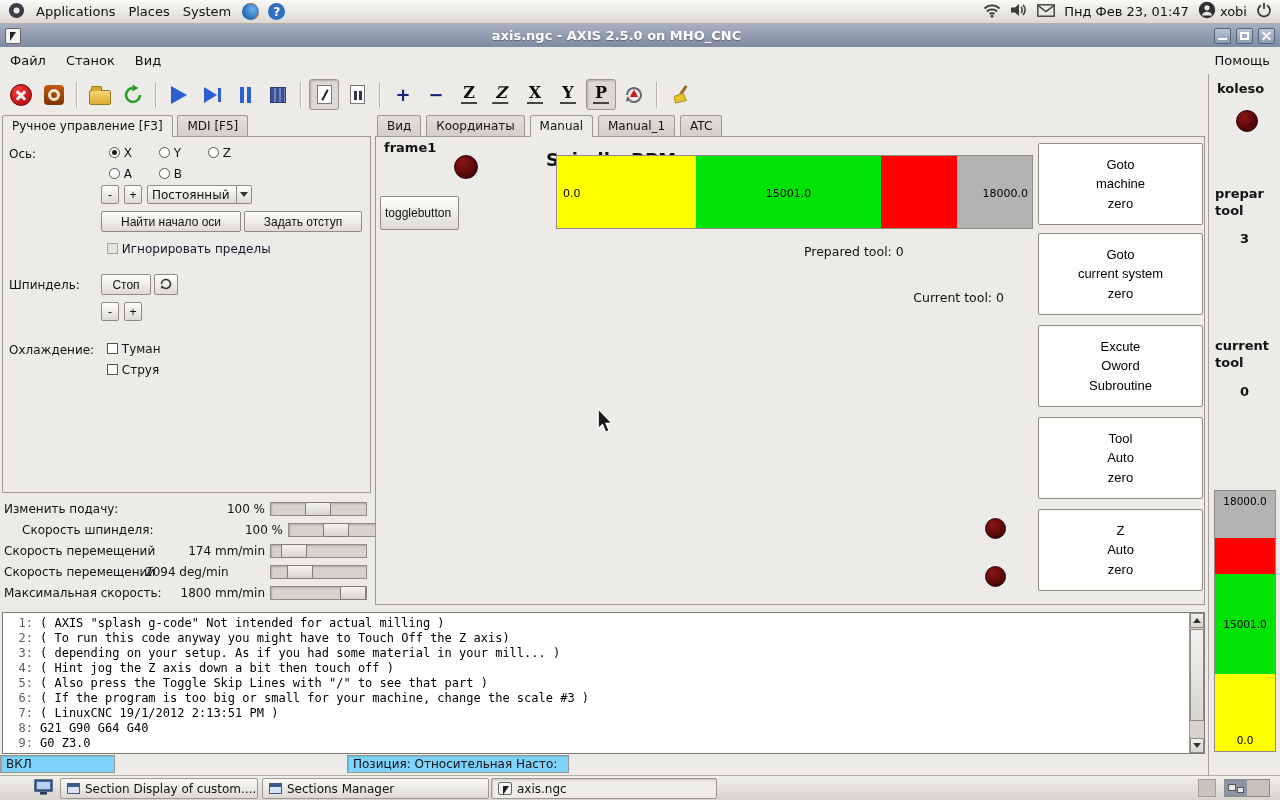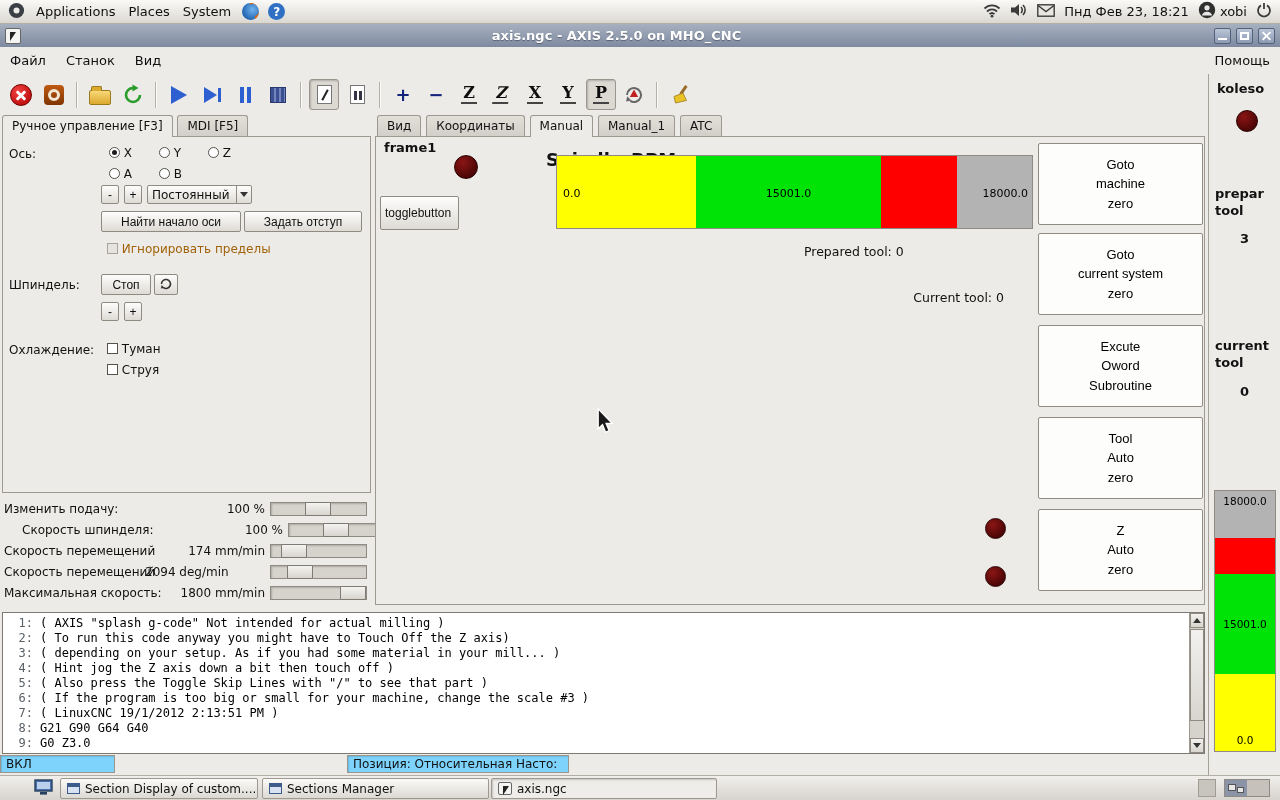--- a/index.html
+++ b/index.html
@@ -65,21 +65,21 @@
 
 .tab{display:inline-block;border:1px solid #9d9991;border-bottom:none;padding:3px 9px 3px;background:linear-gradient(#e3e0da,#d2cfc8);font-size:12px;border-radius:3px 3px 0 0;margin-right:1px}
 .tab.active{background:#ecebe8;padding-bottom:4px;position:relative;z-index:2}
 .frame{position:absolute;border:1px solid #9d9991;background:#ecebe8}
 .btn{border:1px solid #8f8b83;background:linear-gradient(#fdfdfc,#dedbd5);border-radius:2px;font-size:12px;text-align:center;color:#111}
 .radio{width:11px;height:11px;border-radius:50%;border:1px solid #55524c;background:#fff;display:inline-block;position:relative;vertical-align:-1px}
 .radio.sel::after{content:"";position:absolute;left:2px;top:2px;width:5px;height:5px;border-radius:50%;background:#1c1c1c}
 .checkbox{width:11px;height:11px;border:1px solid #55524c;background:#fff;display:inline-block;vertical-align:-1px}
 .checkbox.disabled{border-color:#a8a49c;background:#e6e4df}
 .lbl{font-size:12px}
-.lbl.disabled{color:#a16207}
+.lbl.disabled{color:#0f172a}
 .combo{border:1px solid #8f8b83;background:linear-gradient(#fdfdfc,#dedbd5);display:flex;align-items:center;font-size:12px;border-radius:2px}
 .combo .cval{flex:1;padding:0 4px;white-space:nowrap;overflow:hidden}
 .combo .carr{width:15px;align-self:stretch;border-left:1px solid #8f8b83;display:flex;align-items:center;justify-content:center}
 .combo .carr::after{content:"";width:0;height:0;border-left:4px solid transparent;border-right:4px solid transparent;border-top:5px solid #333}
 
 
 .trough{position:absolute;height:14px;background:#d6d3cd;border:1px solid #8f8b83;box-shadow:inset 1px 1px 2px rgba(0,0,0,.2)}
 .handle{position:absolute;top:-1px;height:14px;width:26px;background:linear-gradient(#f4f3f1,#d8d5cf);border:1px solid #7f7b73;border-radius:1px}
 
 
@@ -159,21 +159,21 @@
           <path d="M11 5a4.2 4.2 0 0 1 0 6" fill="none" stroke="#3c3c3c" stroke-width="1.6"></path>
           <path d="M13 3a7 7 0 0 1 0 10" fill="none" stroke="#3c3c3c" stroke-width="1.6"></path>
         </svg>
     </span>
     <span>
       <svg width="18" height="13" viewBox="0 0 18 13">
           <rect x="0.8" y="0.8" width="16.4" height="11.4" fill="#e9e7e1" stroke="#3c3c3c" stroke-width="1.4"></rect>
           <path d="M1 1.5l8 6 8-6" fill="none" stroke="#3c3c3c" stroke-width="1.4"></path>
         </svg>
     </span>
-    <span class="clock">Пнд Фев 23, 18:21</span>
+    <span class="clock">Пнд Фев 23, 01:47</span>
     <span class="user-chip">
       <span>
         <svg width="18" height="18" viewBox="0 0 18 18">
             <circle cx="9" cy="9" r="8.2" fill="#2f2f2f"></circle>
             <circle cx="9" cy="6.8" r="2.6" fill="#e8e8e8"></circle>
             <path d="M3.8 14.6a5.4 5.4 0 0 1 10.4 0z" fill="#e8e8e8"></path>
           </svg>
       </span>
       <span>xobi</span>
     </span>

